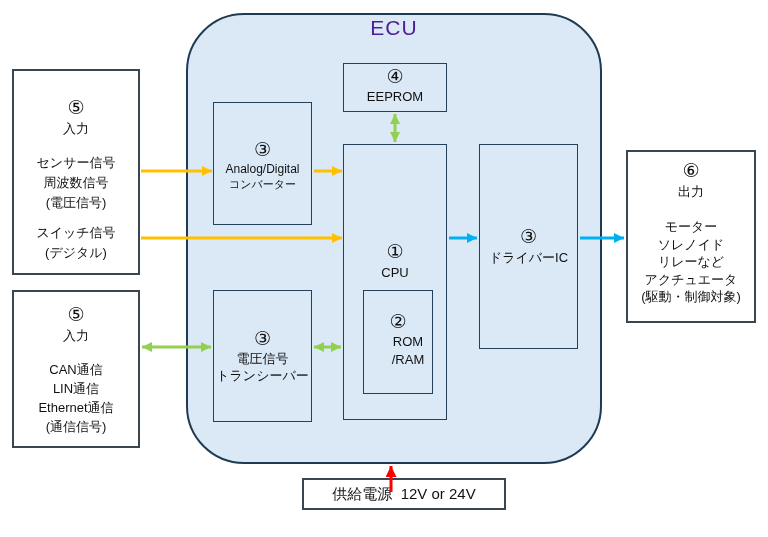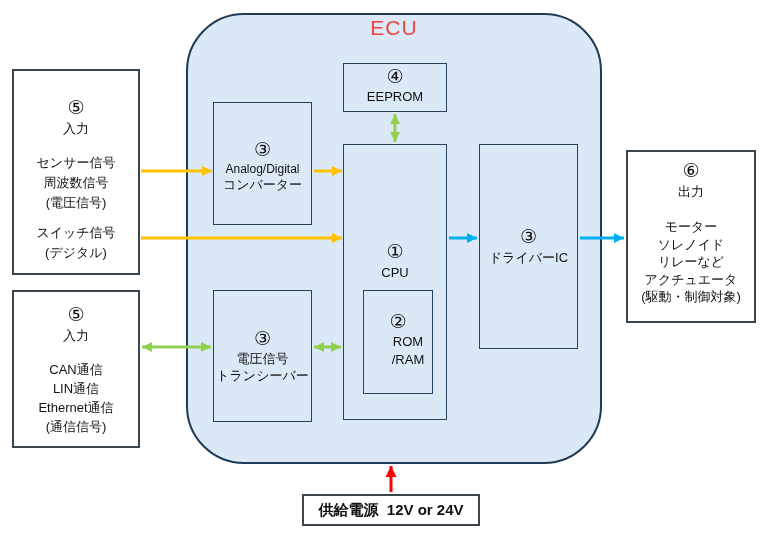--- a/index.html
+++ b/index.html
@@ -9,36 +9,36 @@
     font-family:"Liberation Sans","DejaVu Sans",sans-serif;
     color:#111;
   }
   .ecu{
     position:absolute;left:186px;top:13px;width:416px;height:451px;
     background:#dbe8f6;border:2px solid #1f3b54;border-radius:58px;
     box-sizing:border-box;
   }
   .ecu-title{
     position:absolute;left:186px;top:16px;width:416px;
-    text-align:center;font-size:21px;color:#ef4444;letter-spacing:1px;
+    text-align:center;font-size:21px;color:#4c1d95;letter-spacing:1px;
   }
   .iblock{
     position:absolute;border:1.6px solid #24405a;box-sizing:border-box;
     display:flex;flex-direction:column;align-items:center;text-align:center;
     background:transparent;
   }
   .obox{
     position:absolute;border:2px solid #39454f;background:#ffffff;
     box-sizing:border-box;display:flex;flex-direction:column;align-items:center;
     text-align:center;
   }
   .num{font-size:19px;line-height:22px;}
   .t13{font-size:13px;line-height:20px;text-align:right;}
   .t12{font-size:12px;line-height:16px;}
-  .t11{font-size:13px;line-height:16px;}
+  .t11{font-size:11px;line-height:16px;font-family:Liberation Mono, monospace;}
   .olines{font-size:13px;line-height:17.5px;}
   .gap14{height:14px;} .gap16{height:16px;} .gap10{height:10px;}
   .rom{
     position:absolute;left:19px;top:145px;width:70px;height:104px;
     border:1.6px solid #24405a;box-sizing:border-box;
     display:flex;flex-direction:column;align-items:center;text-align:center;
     padding-top:20px;
   }
   .rom .t13{line-height:18px;margin-left:20px;}
   .power-label{font-size:15px;line-height:28px;white-space:pre;}
@@ -110,21 +110,21 @@
     <span class="num">⑥</span>
     <span class="t13">出力</span>
     <div class="gap16"></div>
     <span class="olines">モーター</span>
     <span class="olines">ソレノイド</span>
     <span class="olines">リレーなど</span>
     <span class="olines">アクチュエータ</span>
     <span class="olines">(駆動・制御対象)</span>
   </div>
 
-  <div class="obox" style="left:302px;top:494px;width:178px;height:32px;justify-content:center;font-weight:bold;">
+  <div class="obox" style="left:302px;top:478px;width:204px;height:32px;justify-content:center;">
     <span class="power-label">供給電源  12V or 24V</span>
   </div>
 
   <svg class="connections" width="768" height="537" viewBox="0 0 768 537">
     <defs>
       <marker id="mOrange" viewBox="0 0 10 10" refX="10" refY="5" markerWidth="10" markerHeight="10" markerUnits="userSpaceOnUse" orient="auto-start-reverse">
         <path d="M0,0 L10,5 L0,10 Z" fill="#FFC000"></path>
       </marker>
       <marker id="mGreen" viewBox="0 0 10 10" refX="10" refY="5" markerWidth="10" markerHeight="10" markerUnits="userSpaceOnUse" orient="auto-start-reverse">
         <path d="M0,0 L10,5 L0,10 Z" fill="#92D050"></path>

